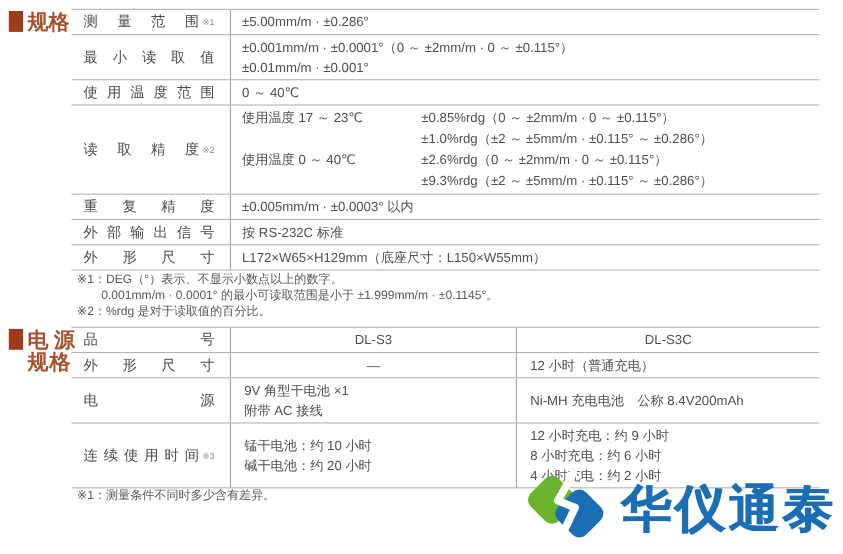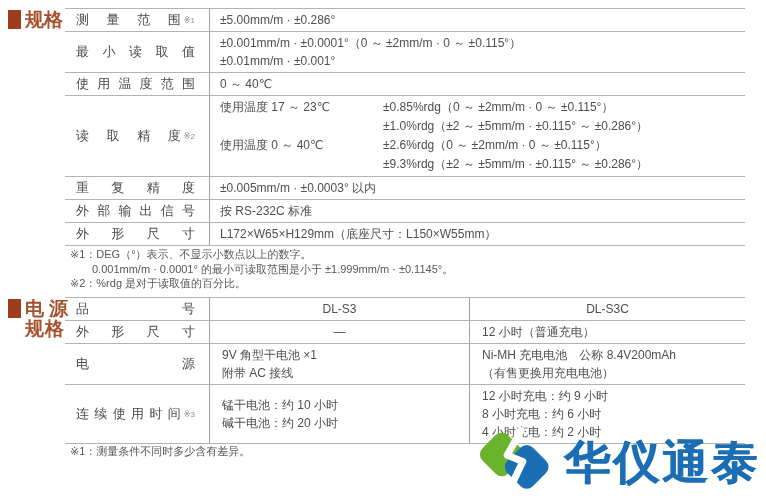--- a/index.html
+++ b/index.html
@@ -175,21 +175,20 @@
     <div class="row" style="height:41px;">
       <div class="lbl">
         <span class="lbl-text">电源</span>
       </div>
       <div class="col-s3 cell">
         <div class="line">9V 角型干电池 ×1</div>
         <div class="line">附带 AC 接线</div>
       </div>
       <div class="col-s3c cell">
         <div class="line">Ni-MH 充电电池　公称 8.4V200mAh</div>
-        <div class="line">（有售更换用充电电池）</div>
       </div>
     </div>
 
     <div class="row" style="height:59px;">
       <div class="lbl">
         <span class="lbl-text">连续使用时间</span>
         <span class="mark">※3</span>
       </div>
       <div class="col-s3 cell">
         <div class="line">锰干电池：约 10 小时</div>

